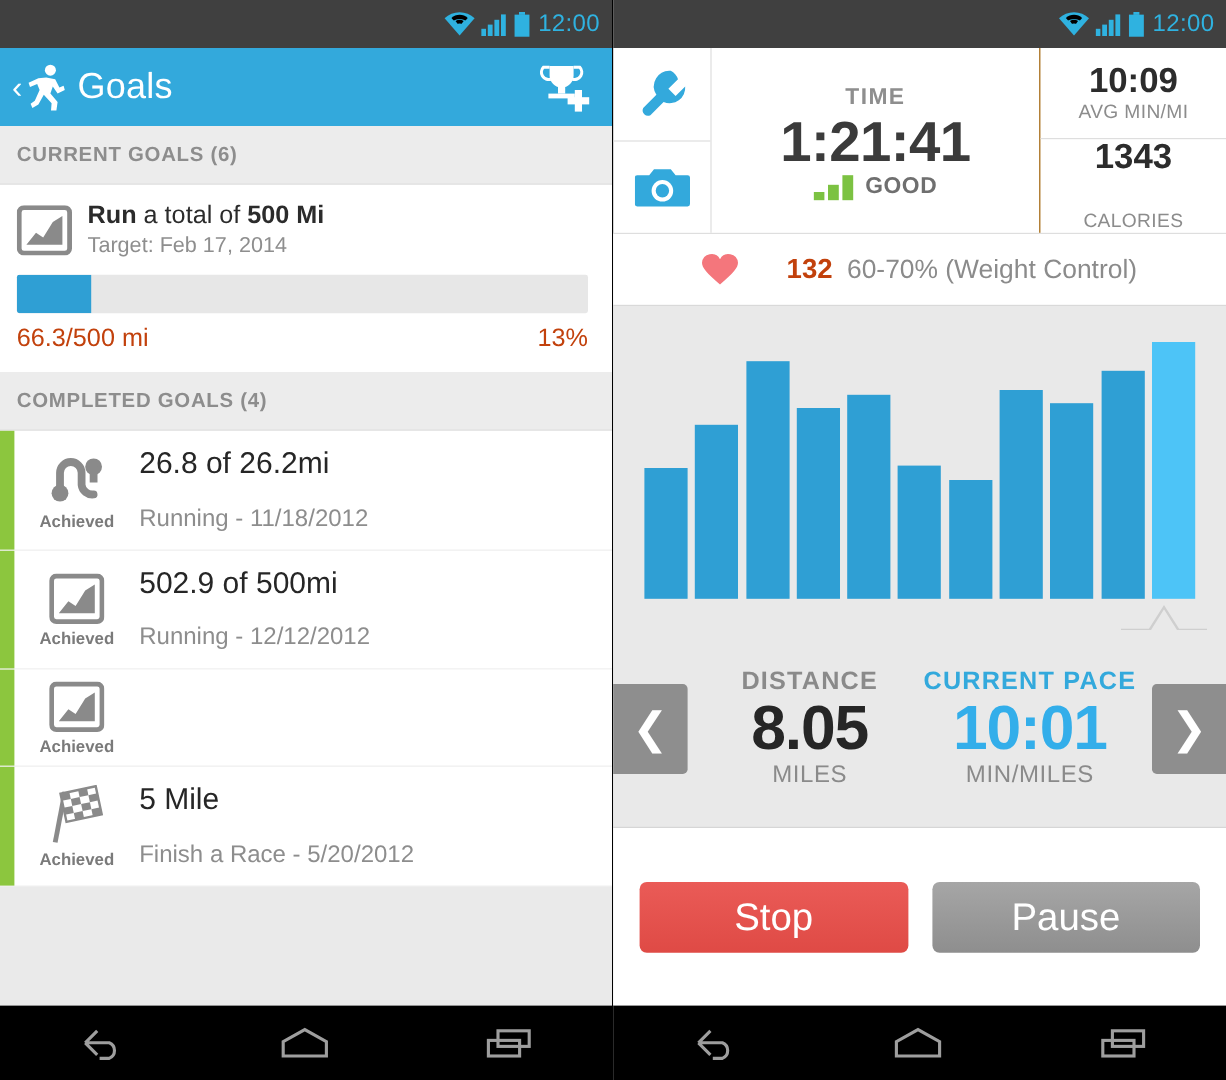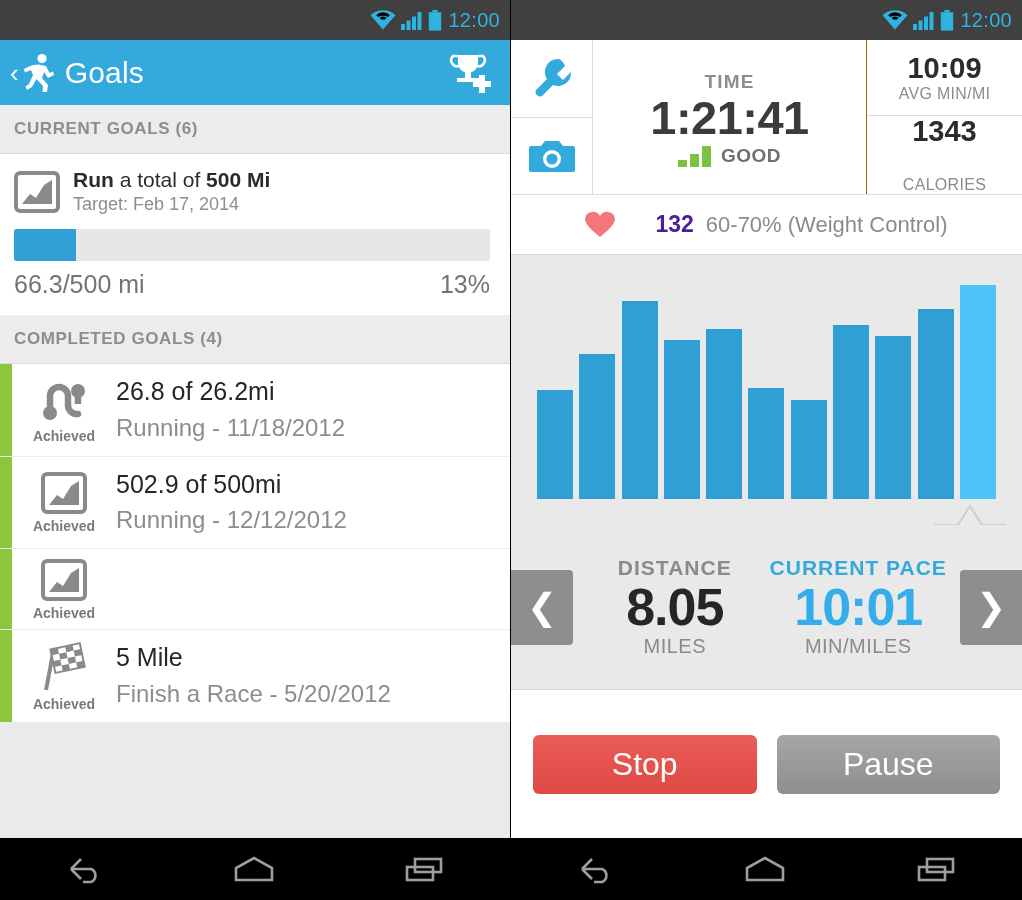--- a/index.html
+++ b/index.html
@@ -34,32 +34,32 @@
   .cur-goal{ background:#fff; padding:14px 20px 10px 14px; }
   .cg-top{ display:flex; align-items:flex-start; gap:13px; }
   .cg-icon{ flex:0 0 auto; margin-top:3px; }
   .cg-txt{ flex:1; }
   .cg-title{ font-size:21px; color:#2b2b2b; line-height:1.15; }
   .cg-title b{ font-weight:bold; }
   .cg-sub{ font-size:18px; color:#8e8e8e; margin-top:2px; }
   .cg-bar{ height:32px; background:#e7e7e7; border-radius:2px; margin-top:14px; overflow:hidden; }
   .cg-bar-fill{ height:100%; background:#2f9fd4; border-radius:2px 0 0 2px; }
   .cg-foot{ display:flex; justify-content:space-between; margin-top:9px; padding-bottom:6px; }
-  .cg-foot span{ font-size:25px; color:#737373; }
+  .cg-foot span{ font-size:21px; color:#c2410c; }
 
   
   .goal-row{ display:flex; align-items:stretch; background:#fff;
     border-bottom:1px solid #ececec; height:auto; }
   .goal-accent{ flex:0 0 12px; background:#8cc63e; }
   .goal-ic-col{ flex:0 0 104px; display:flex; flex-direction:column; align-items:center;
     justify-content:center; padding:10px 0 8px; }
   .goal-ic-col .lbl{ font-size:14px; color:#7a7a7a; font-weight:bold; margin-top:4px; }
   .goal-body{ flex:1; display:flex; flex-direction:column; justify-content:center; padding:14px 10px 14px 0; }
   .goal-main{ font-size:25px; color:#262626; line-height:1.1; }
-  .goal-sub{ font-size:24px; color:#8d8d8d; margin-top:8px; }
+  .goal-sub{ font-size:20px; color:#8d8d8d; margin-top:20px; }
   .left-filler{ flex:1; background:#eaeaea; }
 
   
   .rt-top{ display:flex; flex:0 0 155px; border-bottom:1px solid #dedede; }
   .rt-tools{ flex:0 0 82px; display:flex; flex-direction:column; border-right:1px solid #dedede; }
   .rt-tool{ flex:1; display:flex; align-items:center; justify-content:center; }
   .rt-tool + .rt-tool{ border-top:1px solid #dedede; }
   .rt-time{ flex:1; display:flex; flex-direction:column; align-items:center;
     justify-content:center; border-right:1px solid #a16207; padding-top:4px; }
   .rt-time-lbl{ font-size:19px; color:#8e8e8e; font-weight:bold; letter-spacing:1.2px; }
@@ -67,21 +67,21 @@
   .rt-gps{ display:flex; align-items:center; gap:7px; margin-top:2px; }
   .rt-gps-lbl{ font-size:19px; color:#6f6f6f; font-weight:bold; letter-spacing:.5px; }
   .rt-stats{ flex:0 0 155px; display:flex; flex-direction:column; }
   .rt-stat{ flex:1; display:flex; flex-direction:column; align-items:center; justify-content:center; }
   .rt-stat + .rt-stat{ border-top:1px solid #dedede;gap:28px; }
   .rt-stat-val{ font-size:29px; color:#2c2c2c; font-weight:bold; line-height:1.1; }
   .rt-stat-lbl{ font-size:16px; color:#8c8c8c; letter-spacing:.3px; }
 
   .rt-hr{ flex:0 0 60px; display:flex; align-items:center; justify-content:center; gap:12px;
     border-bottom:1px solid #d9d9d9; background:#fff; }
-  .hr-val{ font-size:23px; color:#4c1d95; font-weight:bold;margin-left:28px; }
+  .hr-val{ font-size:23px; color:#c2410c; font-weight:bold;margin-left:28px; }
   .hr-zone{ font-size:22px; color:#8b8b8b; }
 
   
   .chart-wrap{ flex:0 0 270px; background:#e9e9e9; position:relative; padding:22px 26px 0; }
   .chart{ height:222px; display:flex; align-items:flex-end; justify-content:space-between; }
   .bar{ width:36px; background:#2f9fd4; }
   .bar.hl{ background:#4dc4f7; }
   .chart-caret{ position:absolute; bottom:-1px; right:16px; width:72px; height:26px; overflow:hidden; }
   .chart-caret svg{ display:block; }
 

